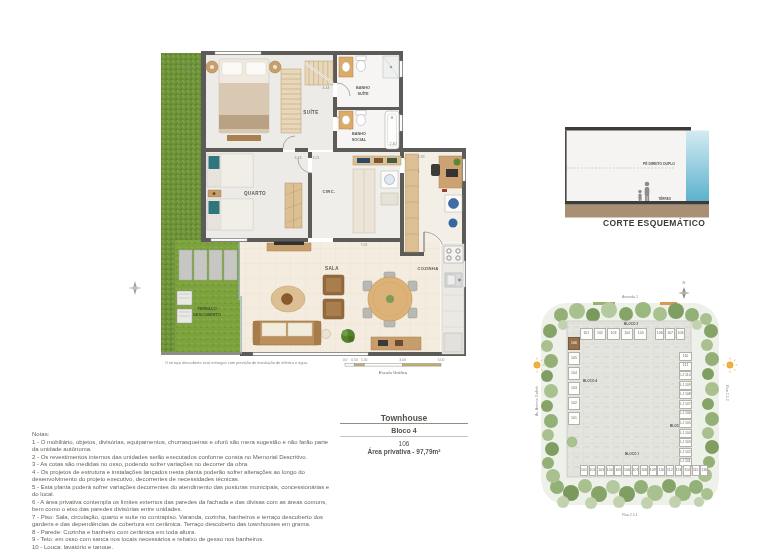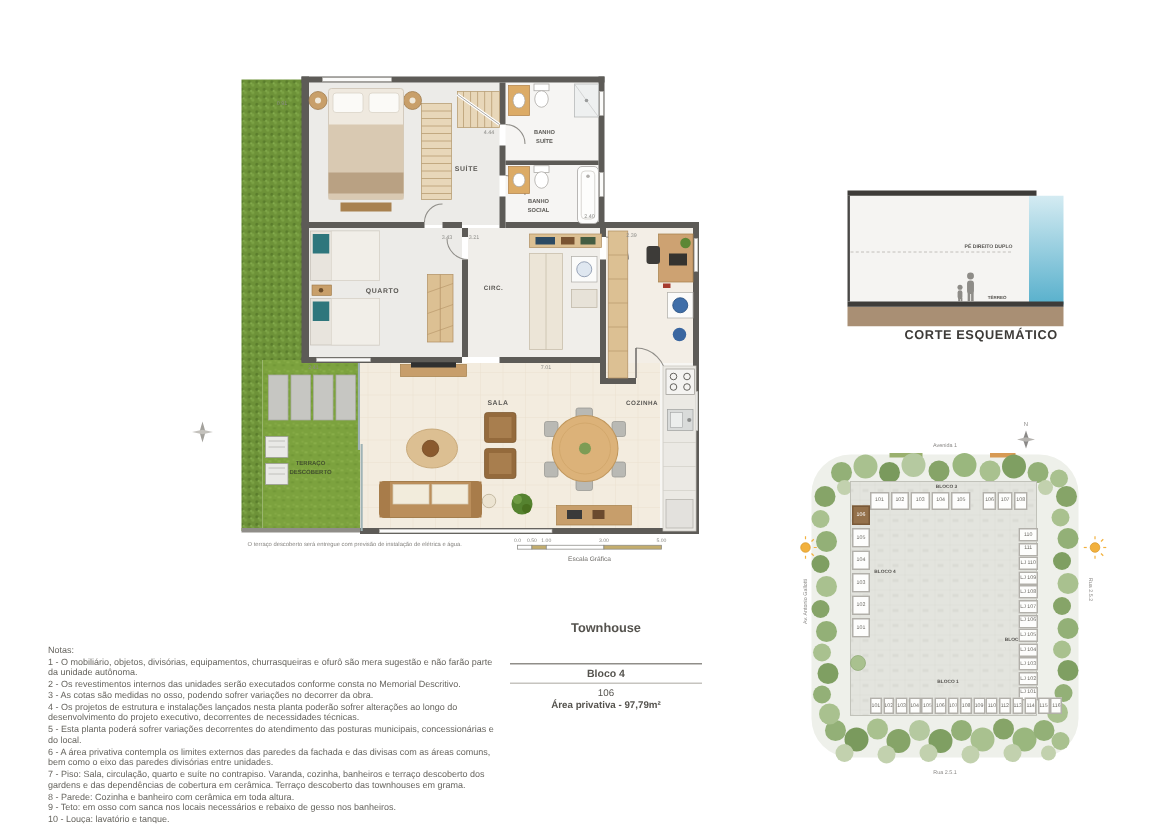--- a/index.html
+++ b/index.html
@@ -8,21 +8,21 @@
   .abs{position:absolute;}
   svg text{font-family:"Liberation Sans",sans-serif;}
 
   
   .notes{left:32px;top:431px;width:302px;color:#67655f;}
   .notes-title{font-size:6px;line-height:1.25;}
   .notes-items{font-size:6px;line-height:1.25;white-space:pre-line;}
 
   
   .info-table{left:340px;top:413px;width:128px;text-align:center;color:#55534e;}
-  .it-type{font-size:8.5px;font-weight:bold;padding-bottom:19px;border-bottom:1px solid #908e89;}
+  .it-type{font-size:8.5px;font-weight:bold;padding-bottom:0;border-bottom:1px solid #908e89;}
   .it-block{font-size:7px;font-weight:bold;padding:3px 0 2px 0;border-bottom:0.5px solid #c6c4bf;}
   .it-num{font-size:6.5px;margin-top:3px;}
   .it-area{font-size:6.5px;font-weight:bold;margin-top:1px;}
 
   
   .section-title{left:563px;top:218px;font-size:8.5px;font-weight:bold;letter-spacing:0.4px;color:#3d3b38;margin-left:40px;}
 
   
   .site-plan{left:533px;top:273px;width:235px;height:268px;}
   .unit-cell{position:absolute;box-sizing:border-box;background:#fdfdfc;border:0.5px solid #b2b0aa;

